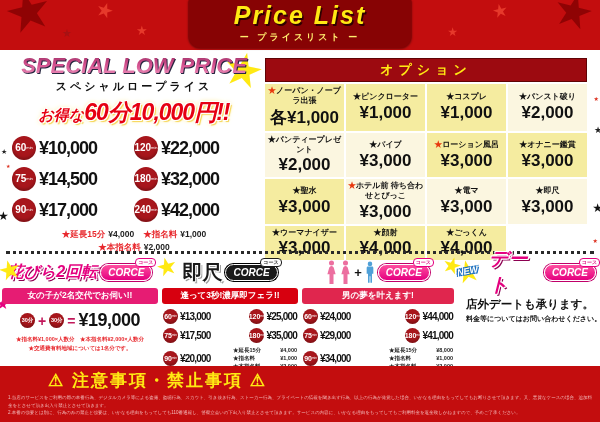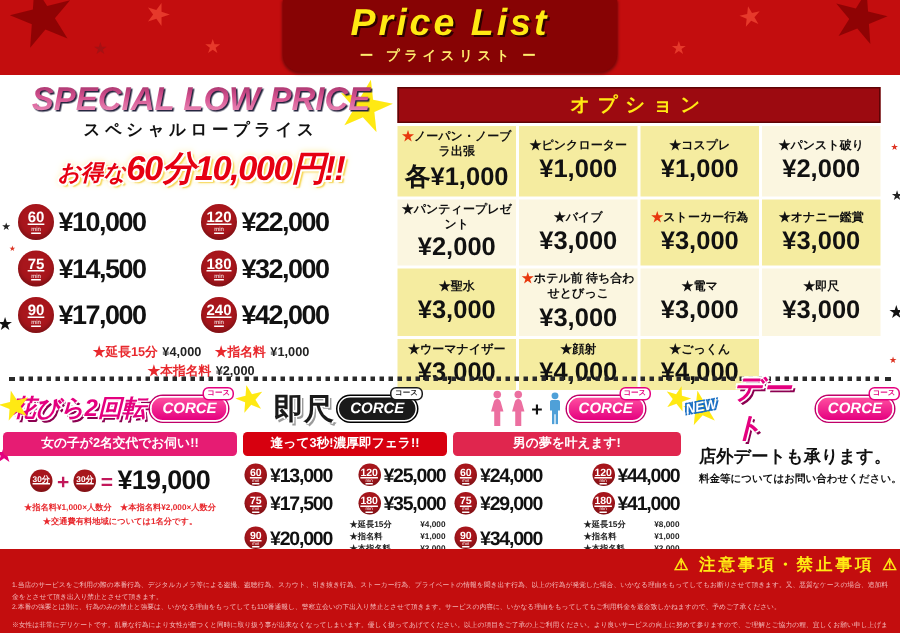--- a/index.html
+++ b/index.html
@@ -25,22 +25,22 @@
     -webkit-background-clip:text;background-clip:text;color:transparent;
     filter:drop-shadow(1.5px 1.5px 0 #25253f);white-space:nowrap;}
   .sp-sub{font-size:11px;font-weight:bold;letter-spacing:3px;color:#111;margin-top:0;}
   .deal{margin-top:3px;color:#e60012;font-weight:900;font-style:italic;white-space:nowrap;
     text-shadow:-1px -1px 0 #fff,1px -1px 0 #fff,-1px 1px 0 #fff,1px 1px 0 #fff,0 0 5px #ffe36e,2px 2px 1px #f5d34c;}
   .deal .d1{font-size:15px;}
   .deal .d2{font-size:23px;letter-spacing:-1px;}
   .deal .d3{font-size:23px;letter-spacing:-1px;}
   .sp-grid{display:grid;grid-template-columns:1fr 1fr;row-gap:7px;margin-top:8px;padding:0 4px;}
   .sp-item{display:flex;align-items:center;gap:3px;justify-content:flex-start;}
-  .mcir{border-radius:50%;background:#a8161c;color:#fff;display:flex;flex-direction:column;
-    align-items:center;justify-content:center;line-height:1;flex:0 0 auto;box-shadow:inset 0 -2px 3px rgba(0,0,0,.25);text-decoration:underline;}
+  .mcir{border-radius:50%;background:#a8161c;color:#fff;display:flex;flex-direction:row;
+    align-items:center;justify-content:center;line-height:1;flex:0 0 auto;box-shadow:inset 0 -2px 3px rgba(0,0,0,.25);}
   .mcir.big{width:24px;height:24px;}
   .mcir.big .n{font-size:10px;font-weight:bold;}
   .mcir.big .m{font-size:4px;}
   .mcir.sml{width:15px;height:15px;}
   .mcir.sml .n{font-size:7px;font-weight:bold;}
   .mcir.sml .m{font-size:3px;}
   .sp-price{font-size:18px;font-weight:900;color:#111;letter-spacing:-1px;white-space:nowrap;}
   .sp-notes{margin-top:6px;font-size:8.5px;font-weight:bold;line-height:1.5;}
   .nl{color:#e8282d;}
   .nv{color:#222;margin-left:3px;}
@@ -87,40 +87,40 @@
   .c1-formula{display:flex;align-items:center;justify-content:center;gap:3px;margin-top:6px;}
   .f-op{font-size:14px;font-weight:900;color:#c2185b;}
   .f-total{font-size:18px;font-weight:900;color:#111;letter-spacing:-0.5px;}
   .c1-notes{margin-top:4px;text-align:center;color:#e8282d;font-size:5.5px;font-weight:bold;line-height:1.6;}
 
   .c2{left:162px;width:136px;}
   .c3{left:302px;width:152px;}
   .p-rows{display:flex;flex-direction:column;gap:4px;margin-top:5px;}
   .p-row{display:flex;justify-content:space-between;align-items:center;padding:0 1px;}
   .p-item{display:flex;align-items:center;gap:2px;}
-  .p-val{font-size:13px;font-weight:900;color:#111;letter-spacing:-0.8px;white-space:nowrap;}
+  .p-val{font-size:10px;font-weight:900;color:#111;letter-spacing:-0.8px;white-space:nowrap;}
   .mini-notes{display:flex;flex-direction:column;gap:1px;width:64px;}
   .mini-note{display:flex;justify-content:space-between;font-size:5.5px;font-weight:bold;color:#222;line-height:1.3;}
   .c3-bottom{margin-top:3px;text-align:center;font-size:6.5px;font-weight:bold;color:#111;}
   .c3-bottom span{margin:0 4px;}
 
   .c4{left:456px;width:140px;}
   .new-badge{position:relative;width:30px;height:30px;flex:0 0 auto;}
   .new-star{position:absolute;top:-3px;left:-2px;font-size:30px;color:#ffe913;transform:rotate(-12deg);}
   .new-text{position:absolute;top:9px;left:1px;color:#fff;font-style:italic;font-weight:900;font-size:9px;
     transform:rotate(-10deg);
     text-shadow:-1px -1px 0 #1a6fc4,1px -1px 0 #1a6fc4,-1px 1px 0 #1a6fc4,1px 1px 0 #1a6fc4;}
   .c4-body{display:flex;align-items:center;gap:4px;margin-top:8px;padding-left:2px;}
   .c4-text .l1{font-size:11.5px;font-weight:900;color:#111;white-space:nowrap;}
   .c4-text .l2{font-size:7px;font-weight:bold;color:#111;margin-top:2px;white-space:nowrap;}
   .pf{fill:#ec6fa0;}
   .pm{fill:#4fa0d8;}
 
   
-  .notice-title{color:#ffe913;font-weight:900;font-size:11px;text-align:right;margin-top:3px;letter-spacing:2px;}
+  .notice-title{color:#ffe913;font-weight:900;font-size:17px;text-align:left;margin-top:3px;letter-spacing:2px;padding-left:48px;}
   .notice-lines{padding:2px 8px 0;color:#f3bcbc;font-size:4.5px;line-height:1.7;text-align:justify;}
   .notice-lines .gap{margin-top:4px;}
 </style>
 </head>
 <body>
 
 <div class="page">
 
   <div class="band top">
     <span class="deco" style="left:4px;top:-16px;font-size:54px;color:#8f0304;transform:rotate(-14deg);">★</span>
@@ -223,21 +223,21 @@
         </div>
       <div class="opt-cell rowB">
           <div class="opt-label"><span class="star">★</span><span>パンティープレゼント</span></div>
           <div class="opt-price">¥2,000</div>
         </div>
       <div class="opt-cell rowB">
           <div class="opt-label"><span class="star">★</span><span>バイブ</span></div>
           <div class="opt-price">¥3,000</div>
         </div>
       <div class="opt-cell rowA">
-          <div class="opt-label"><span class="star red">★</span><span>ストーカー行為</span></div>
+          <div class="opt-label"><span class="star red">★</span><span>ローション風呂</span></div>
           <div class="opt-price">¥3,000</div>
         </div>
       <div class="opt-cell rowA">
           <div class="opt-label"><span class="star">★</span><span>オナニー鑑賞</span></div>
           <div class="opt-price">¥3,000</div>
         </div>
       <div class="opt-cell rowA">
           <div class="opt-label"><span class="star">★</span><span>聖水</span></div>
           <div class="opt-price">¥3,000</div>
         </div>

